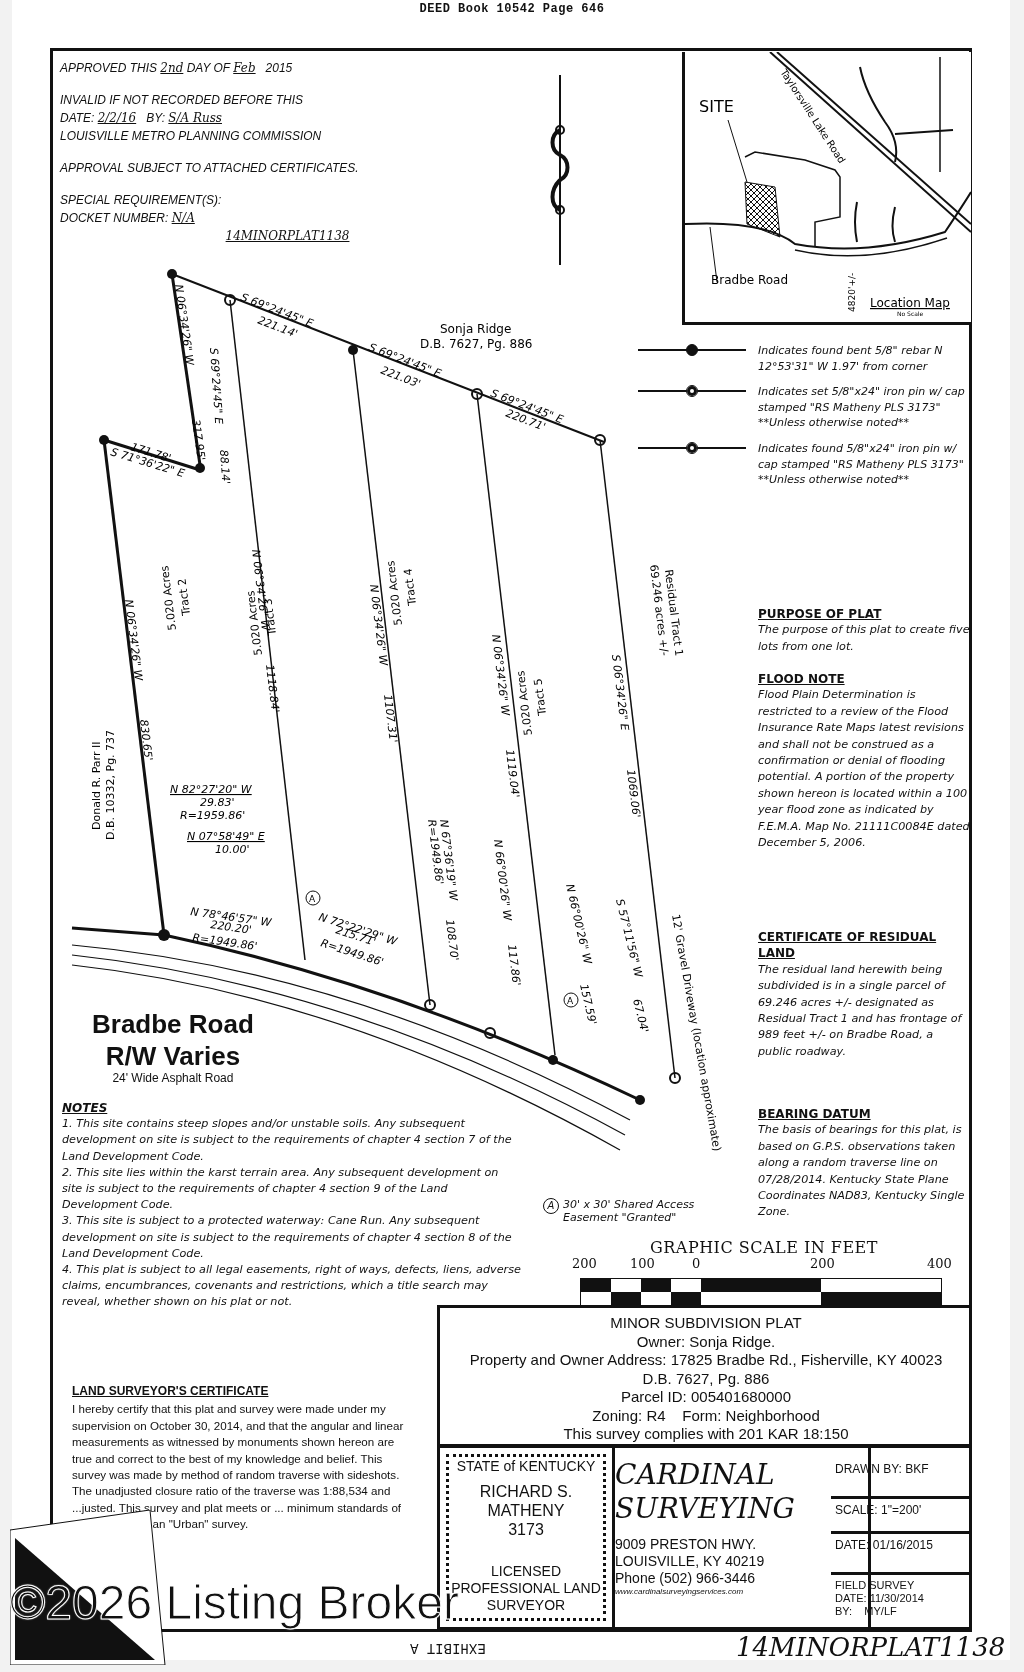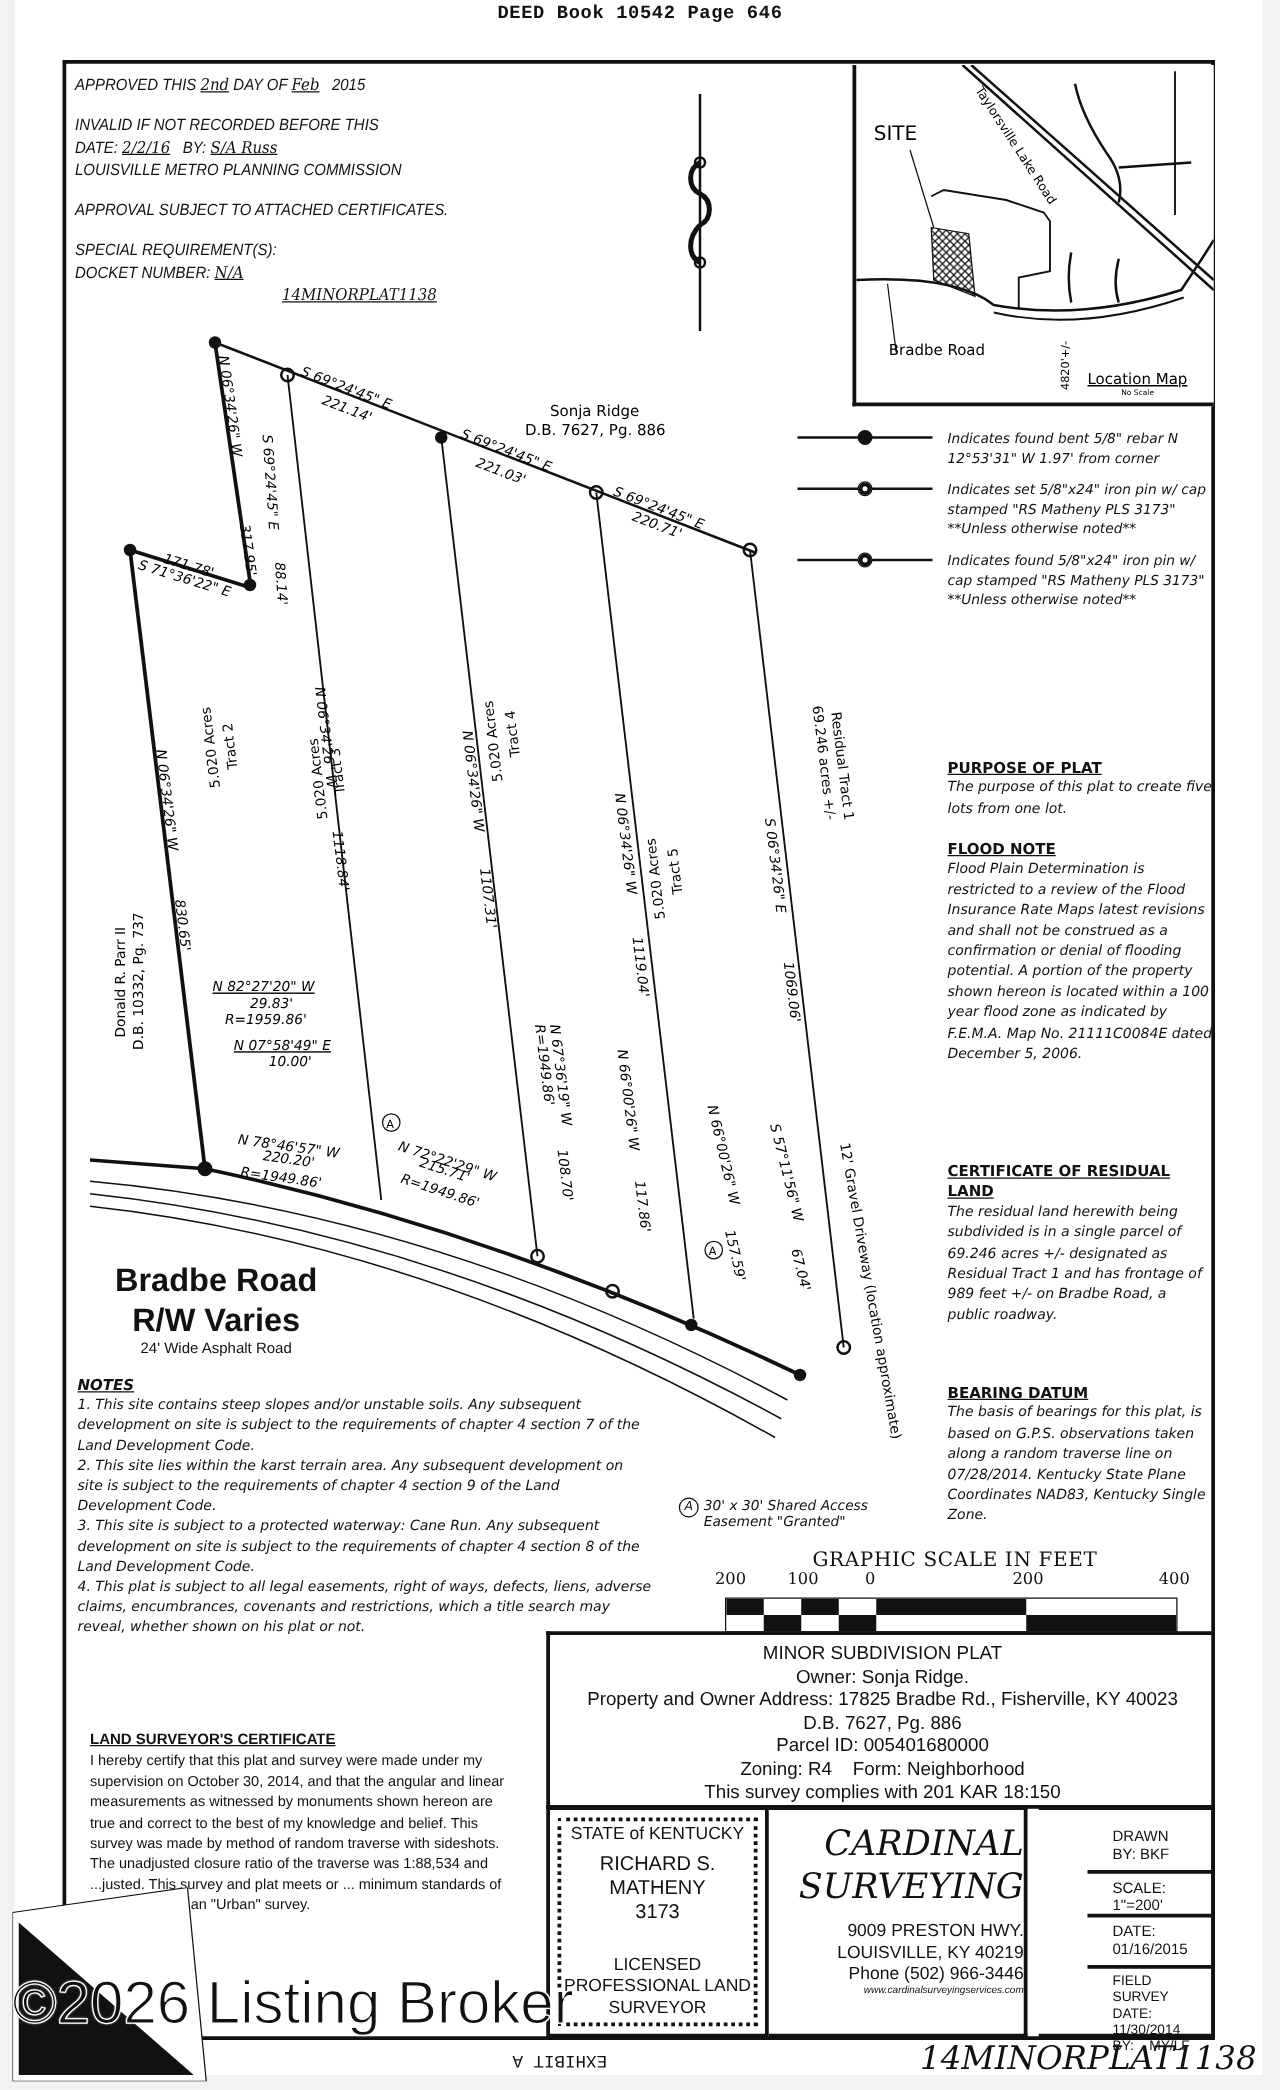--- a/index.html
+++ b/index.html
@@ -1,18 +1,18 @@
 <!DOCTYPE html>
 <html><head>
 <meta charset="utf-8">
 <style>
   html,body{margin:0;padding:0;background:#f2f2f2;}
   body{width:1024px;height:1672px;position:relative;overflow:hidden;font-family:"Liberation Sans",sans-serif;color:#111;}
   .page{position:absolute;left:12px;top:0;width:998px;height:1660px;background:#fff;}
-  .deed-title{position:absolute;left:0;width:1024px;top:2px;text-align:center;font-family:"Liberation Mono",monospace;font-weight:bold;font-size:15px;letter-spacing:0.5px;}
+  .deed-title{position:absolute;left:0;width:1024px;top:2px;text-align:center;font-family:"Liberation Mono",monospace;font-weight:bold;font-size:12px;letter-spacing:0.5px;}
   .frame{position:absolute;left:50px;top:48px;width:922px;height:1584px;border:3px solid #111;box-sizing:border-box;}
   .it{font-style:italic;font-family:"DejaVu Sans",sans-serif;}
   .sm{font-size:11px;line-height:15.6px;}
   .approval{position:absolute;left:60px;top:60px;width:400px;font-size:13px;line-height:16px;font-style:italic;font-family:"Liberation Sans Narrow","Liberation Sans",sans-serif;transform:scaleX(0.92);transform-origin:left top;}
   .approval .row{height:18px;white-space:nowrap;}
   .approval .gap{height:14px;}
   .hand{font-family:"DejaVu Serif",serif;font-style:italic;text-decoration:underline;}
   .locmap{position:absolute;left:682px;top:52px;width:286px;height:270px;border-left:3px solid #111;border-bottom:3px solid #111;background:#fff;}
   .legend{position:absolute;left:758px;top:343px;width:210px;}
   .legend .item{position:relative;margin-bottom:6px;}
@@ -21,26 +21,26 @@
   .legend-dot.ring{background:#fff;box-shadow:inset 0 0 0 3px #111;}
   .side{position:absolute;left:758px;width:212px;font-size:11.2px;line-height:16.4px;margin-top:24px;}
   .side h4{margin:0;font-size:12px;font-weight:bold;text-decoration:underline;font-style:normal;}
   .notes{position:absolute;left:62px;top:1100px;width:460px;font-size:11.2px;line-height:16.2px;}
   .notes h4{margin:0;font-size:12px;text-decoration:underline;}
   .cert{position:absolute;left:72px;top:1353px;width:345px;font-size:11.6px;line-height:16.4px;margin-top:30px;}
   .cert h4{margin:0 0 2px 0;font-size:12px;text-decoration:underline;}
   .titleblock{position:absolute;left:437px;top:1305px;width:535px;height:142px;border:3px solid #111;border-right:none;box-sizing:border-box;text-align:center;font-size:15px;line-height:18.5px;padding-top:6px;}
   .stamp{position:absolute;left:437px;top:1445px;width:178px;height:185px;border:3px solid #111;box-sizing:border-box;}
   .stamp-inner{position:absolute;inset:6px;border:3px dotted #111;text-align:center;font-size:16px;line-height:19px;}
-  .company{position:absolute;left:615px;top:1445px;width:207px;height:185px;border:3px solid #111;border-left:none;box-sizing:border-box;text-align:right;}
+  .company{position:absolute;left:615px;top:1445px;width:256px;height:185px;border:3px solid #111;border-left:none;box-sizing:border-box;text-align:left;}
   .company .name{font-family:"DejaVu Serif",serif;font-style:italic;font-size:28px;line-height:34px;margin-top:10px;}
   .company .addr{font-size:14px;line-height:17px;margin-top:10px;}
   .company .web{font-size:8px;font-style:italic;}
   .infobox{position:absolute;left:831px;top:1445px;width:141px;height:185px;border:3px solid #111;border-left:none;box-sizing:border-box;}
-  .infobox .cell{border-bottom:3px solid #111;font-size:12px;padding:4px 20px;height:24px;line-height:14px;margin-left:39px;}
+  .infobox .cell{border-bottom:3px solid #111;font-size:12px;padding:4px 4px;height:24px;line-height:14px;}
   .infobox .cell:last-child{border-bottom:none;height:auto;}
   .scale{position:absolute;left:580px;top:1238px;width:360px;}
   .scale-title{position:absolute;left:70px;top:0;font-family:"DejaVu Serif",serif;font-size:16px;letter-spacing:0.5px;}
   .scale-ticks{position:absolute;top:18px;left:-8px;width:380px;font-family:"DejaVu Serif",serif;font-size:13px;}
   .scale-ticks span{position:absolute;}
   .scale-bar{position:absolute;left:0;top:40px;width:360px;height:26px;border:1px solid #111;display:flex;flex-wrap:wrap;}
   .roadlabel{position:absolute;left:92px;top:1008px;text-align:center;font-weight:bold;font-size:26px;line-height:32px;}
   .roadlabel .sub{font-size:12px;font-weight:normal;line-height:12px;}
   .easement{position:absolute;left:543px;top:1198px;font-size:11px;line-height:13px;}
   .easement .circ{display:inline-block;width:14px;height:14px;border:1px solid #111;border-radius:50%;font-size:10px;text-align:center;line-height:14px;vertical-align:top;margin-right:4px;}

